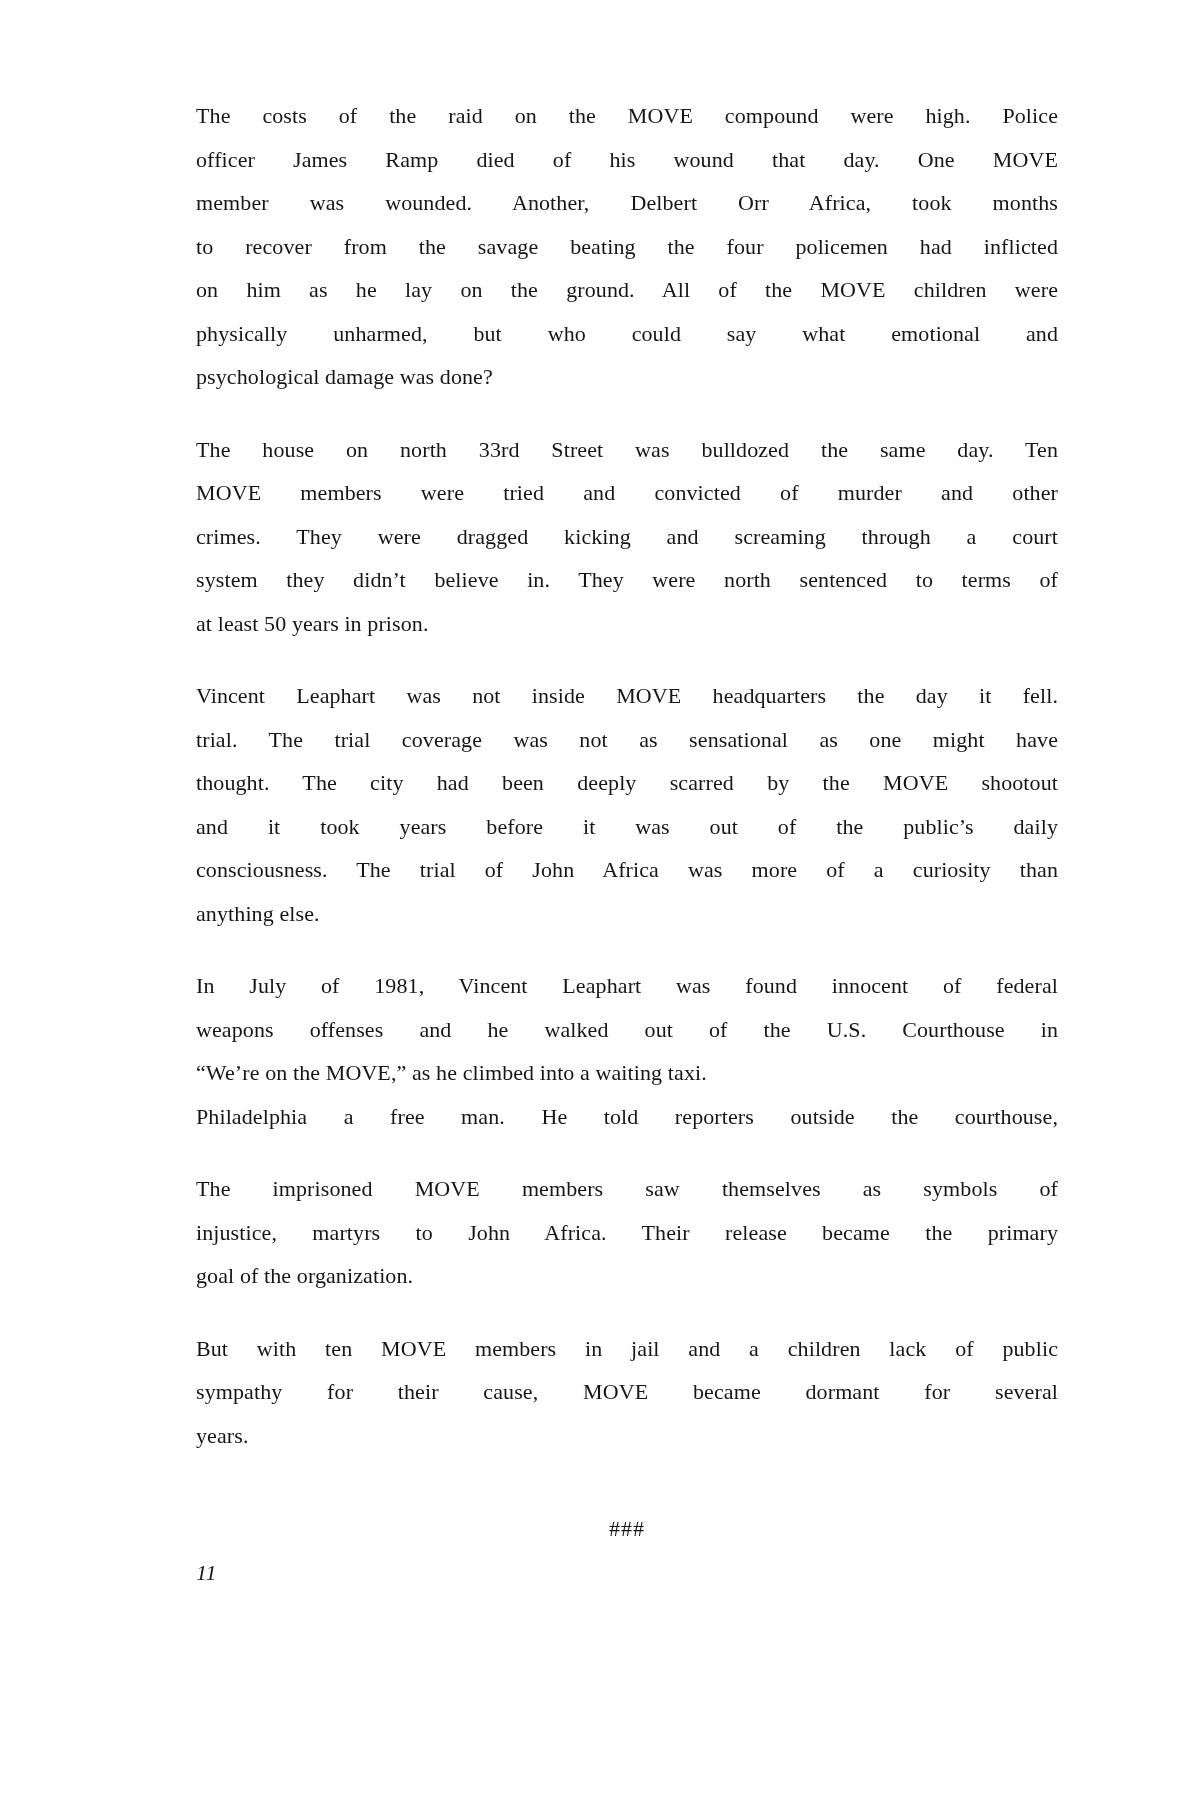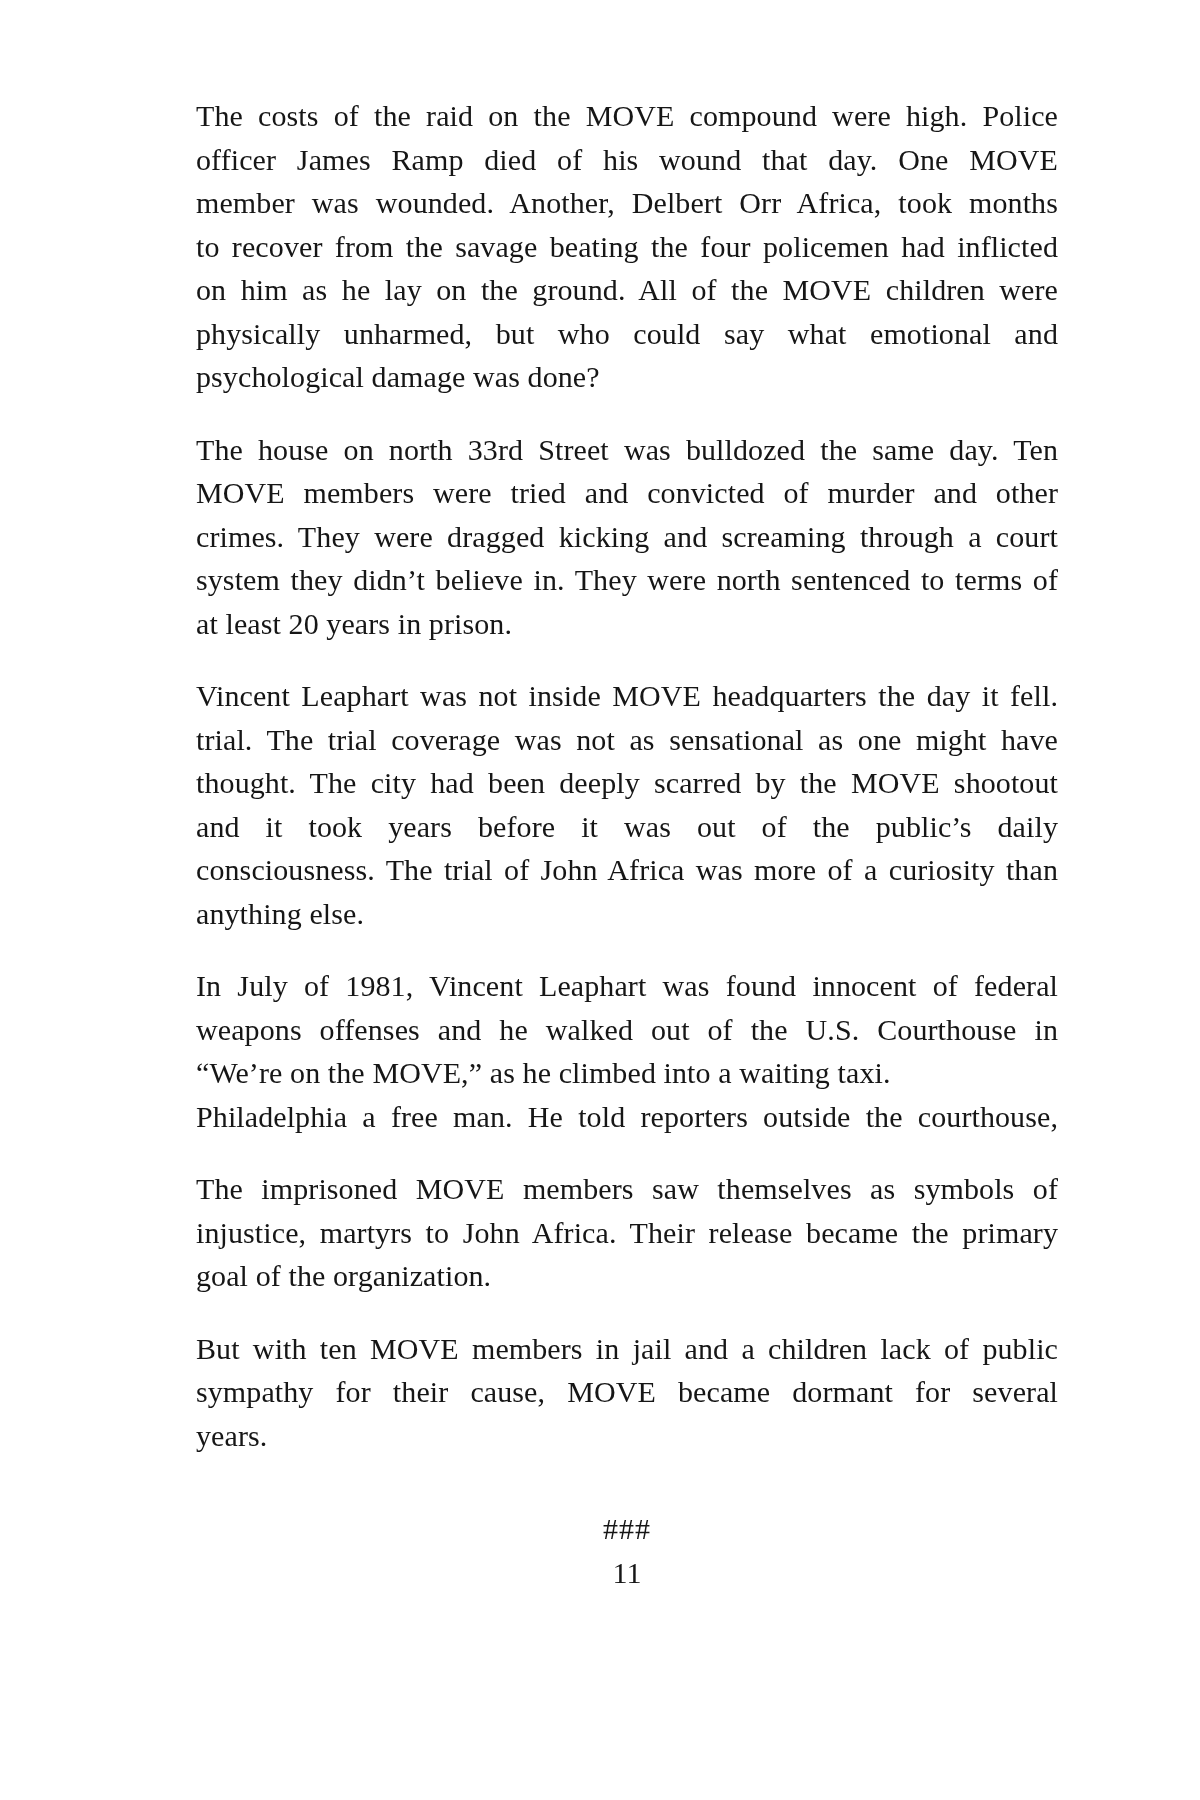--- a/index.html
+++ b/index.html
@@ -14,21 +14,21 @@
     background: #ffffff;
     overflow: hidden;
     font-family: "Liberation Serif", "DejaVu Serif", serif;
     color: #161616;
   }
   .text-block {
     position: absolute;
     left: 196px;
     top: 94px;
     width: 862px;
-    font-size: 30px;
+    font-size: 22px;
     line-height: 43.5px;
     letter-spacing: 0.1px;
   }
   .para {
     margin: 0 0 29px 0;
   }
   .line {
     text-align: justify;
     text-align-last: justify;
     text-justify: inter-word;
@@ -36,21 +36,22 @@
   }
   .line.last {
     text-align-last: left;
   }
   .section-break {
     margin-top: 50px;
     text-align: center;
     letter-spacing: 1px;
   }
   .page-number {
-    text-align: center;
+    text-align: left;
+    font-style: italic;
   }
 </style>
 </head>
 <body>
 
 <div class="page">
   <div class="text-block">
 
     <div class="para">
       <div class="line">The costs of the raid on the MOVE compound were high. Police</div>
@@ -60,21 +61,21 @@
       <div class="line">on him as he lay on the ground. All of the MOVE children were</div>
       <div class="line">physically unharmed, but who could say what emotional and</div>
       <div class="line last">psychological damage was done?</div>
     </div>
 
     <div class="para">
       <div class="line">The house on north 33rd Street was bulldozed the same day. Ten</div>
       <div class="line">MOVE members were tried and convicted of murder and other</div>
       <div class="line">crimes. They were dragged kicking and screaming through a court</div>
       <div class="line">system they didn’t believe in. They were north sentenced to terms of</div>
-      <div class="line last">at least 20 years in prison.</div>
+      <div class="line last">at least 50 years in prison.</div>
     </div>
 
     <div class="para">
       <div class="line">Vincent Leaphart was not inside MOVE headquarters the day it fell.</div>
       <div class="line">trial. The trial coverage was not as sensational as one might have</div>
       <div class="line">thought. The city had been deeply scarred by the MOVE shootout</div>
       <div class="line">and it took years before it was out of the public’s daily</div>
       <div class="line">consciousness. The trial of John Africa was more of a curiosity than</div>
       <div class="line last">anything else.</div>
     </div>

